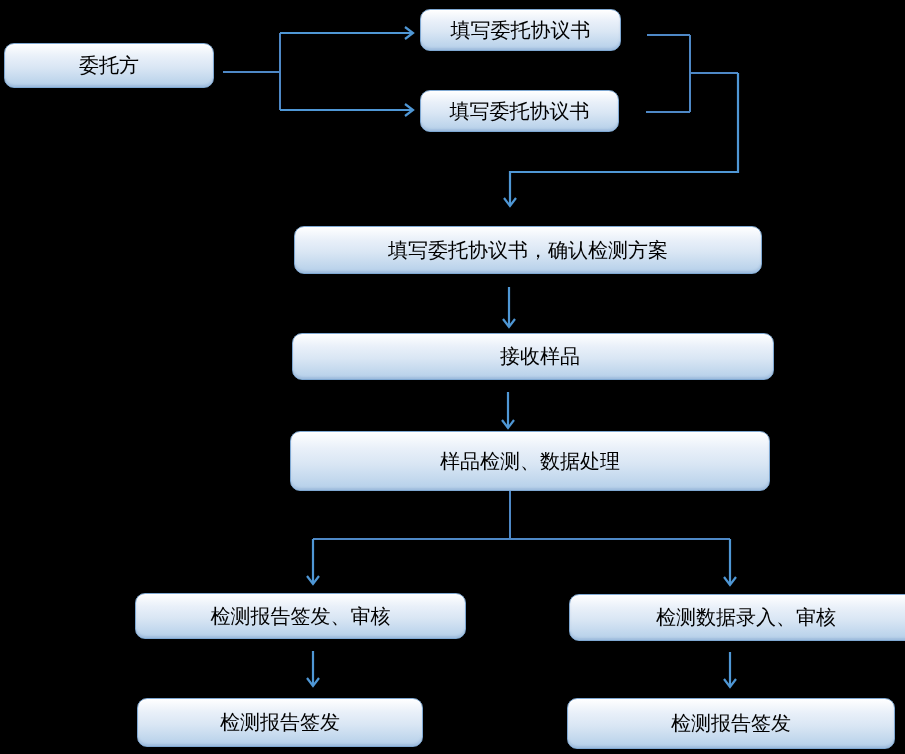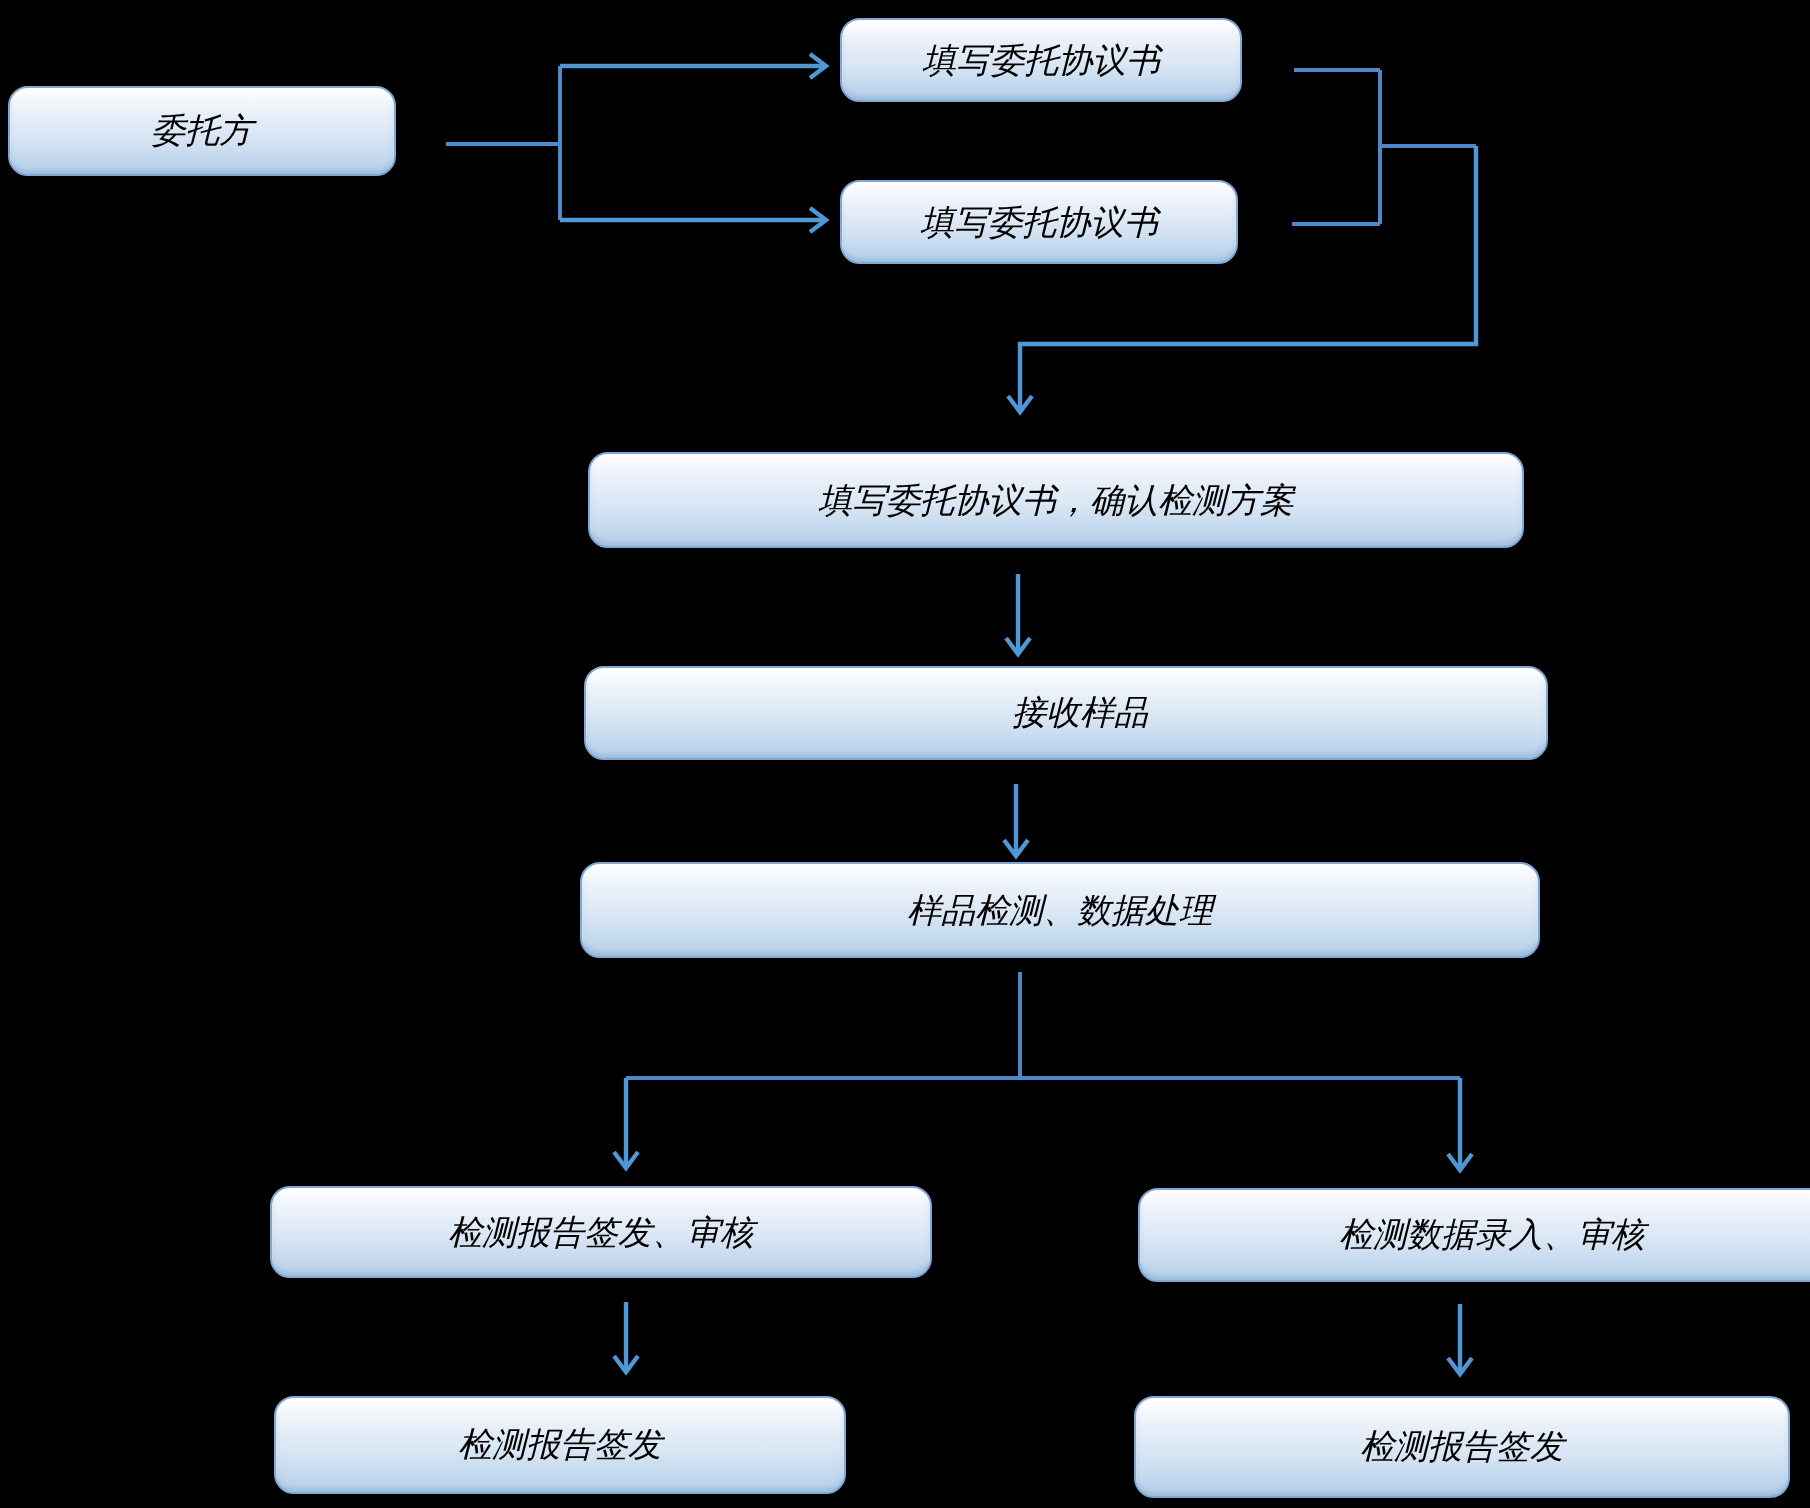--- a/index.html
+++ b/index.html
@@ -39,23 +39,22 @@
     border-radius: 10px;
     border: 1px solid var(--node-border, #7fa8d2);
     background: linear-gradient(180deg,
       var(--fill-top, #ffffff) 0%,
       #e9f0f9 28%,
       var(--fill-mid, #d9e6f4) 55%,
       var(--fill-bottom, #b4cfe9) 100%);
     box-shadow: inset 0 1px 1px rgba(255,255,255,0.95),
                 inset 0 -2px 2px rgba(120,155,200,0.35);
     color: var(--node-text, #000000);
-    font-size: 17px;
+    font-size: 20px;
     white-space: nowrap;
-    font-style: italic;
   }
 </style>
 </head>
 <body>
 
 <div id="stage" style="--bg: #000000; --node-border: #7fa8d2; --fill-top: #ffffff; --fill-mid: #d9e6f4; --fill-bottom: #b4cfe9; --node-text: #000000;">
 
   <svg id="connector-layer" viewBox="0 0 905 754" xmlns="http://www.w3.org/2000/svg">
     <defs>
       <marker id="ah" markerUnits="userSpaceOnUse" markerWidth="18" markerHeight="18" refX="13" refY="9" orient="auto">
@@ -80,25 +79,25 @@
     <path class="conn" d="M510,486 V539" stroke="#4e88c6"></path>
     <path class="conn" d="M313,539 H730" stroke="#4e88c6"></path>
     <path class="arr" d="M313,539 V584" marker-end="url(#ah)" stroke="#4f97d5"></path>
     <path class="arr" d="M730,539 V585" marker-end="url(#ah)" stroke="#4f97d5"></path>
 
     <path class="arr" d="M313,651 V686" marker-end="url(#ah)" stroke="#4f97d5"></path>
     <path class="arr" d="M730,652 V687" marker-end="url(#ah)" stroke="#4f97d5"></path>
   </svg>
 
   <div id="nodes">
-      <div class="node" style="left: 4px; top: 43px; width: 194px; height: 45px;">委托方</div>
+      <div class="node" style="left: 4px; top: 43px; width: 210px; height: 45px;">委托方</div>
       <div class="node" style="left: 420px; top: 9px; width: 201px; height: 42px;">填写委托协议书</div>
       <div class="node" style="left: 420px; top: 90px; width: 199px; height: 42px;">填写委托协议书</div>
       <div class="node" style="left: 294px; top: 226px; width: 468px; height: 48px;">填写委托协议书，确认检测方案</div>
       <div class="node" style="left: 292px; top: 333px; width: 482px; height: 47px; padding-left: 14px;">接收样品</div>
-      <div class="node" style="left: 290px; top: 431px; width: 480px; height: 48px;">样品检测、数据处理</div>
+      <div class="node" style="left: 290px; top: 431px; width: 480px; height: 60px;">样品检测、数据处理</div>
       <div class="node" style="left: 135px; top: 593px; width: 331px; height: 46px;">检测报告签发、审核</div>
       <div class="node" style="left: 137px; top: 698px; width: 286px; height: 49px;">检测报告签发</div>
       <div class="node" style="left: 569px; top: 594px; width: 354px; height: 47px;">检测数据录入、审核</div>
       <div class="node" style="left: 567px; top: 698px; width: 328px; height: 51px;">检测报告签发</div>
     </div>
 
 </div>
 
 </body></html>

